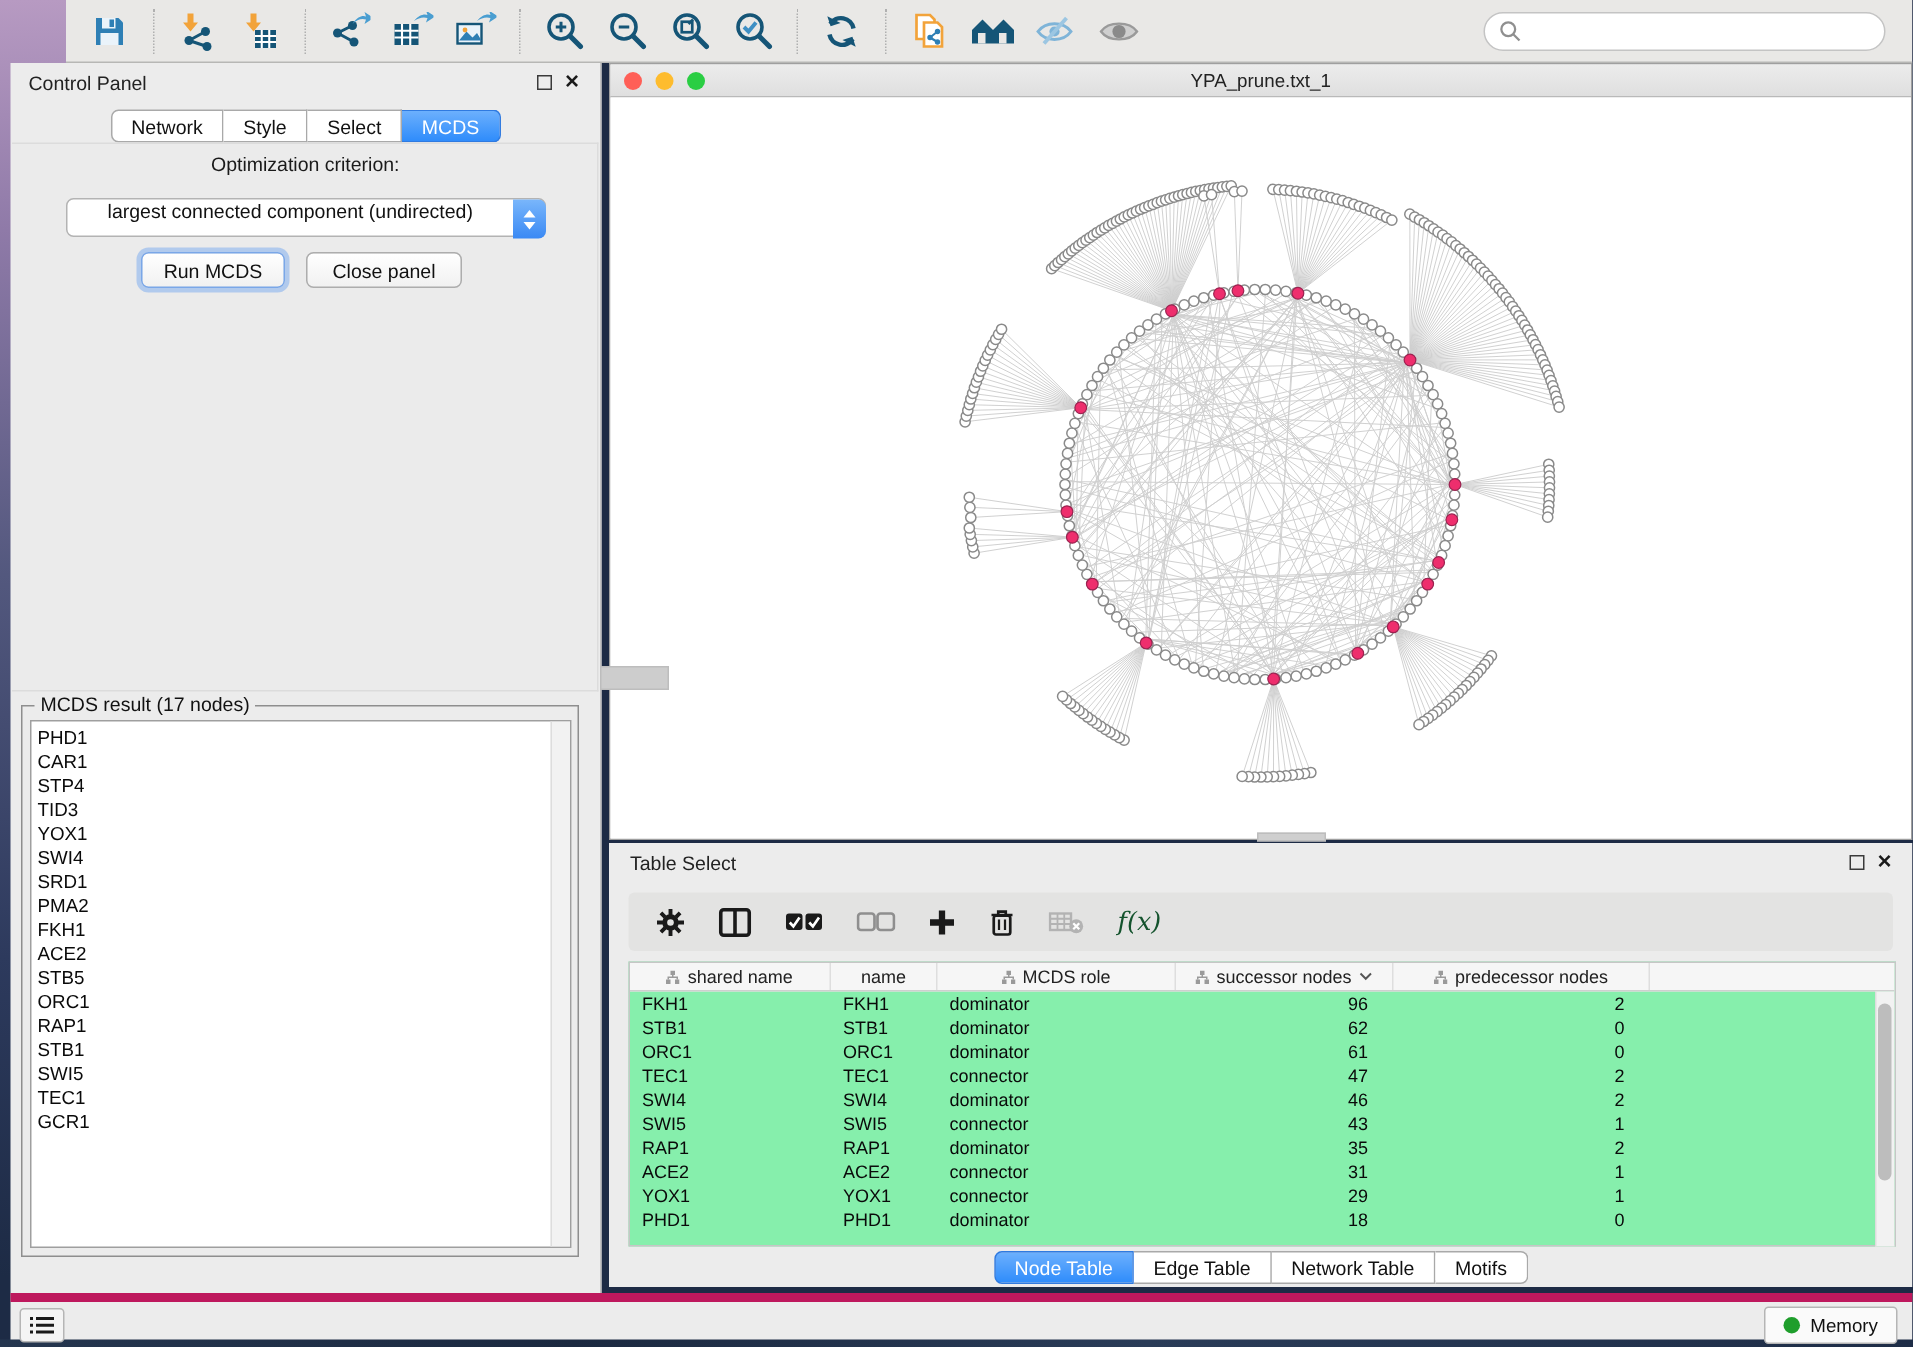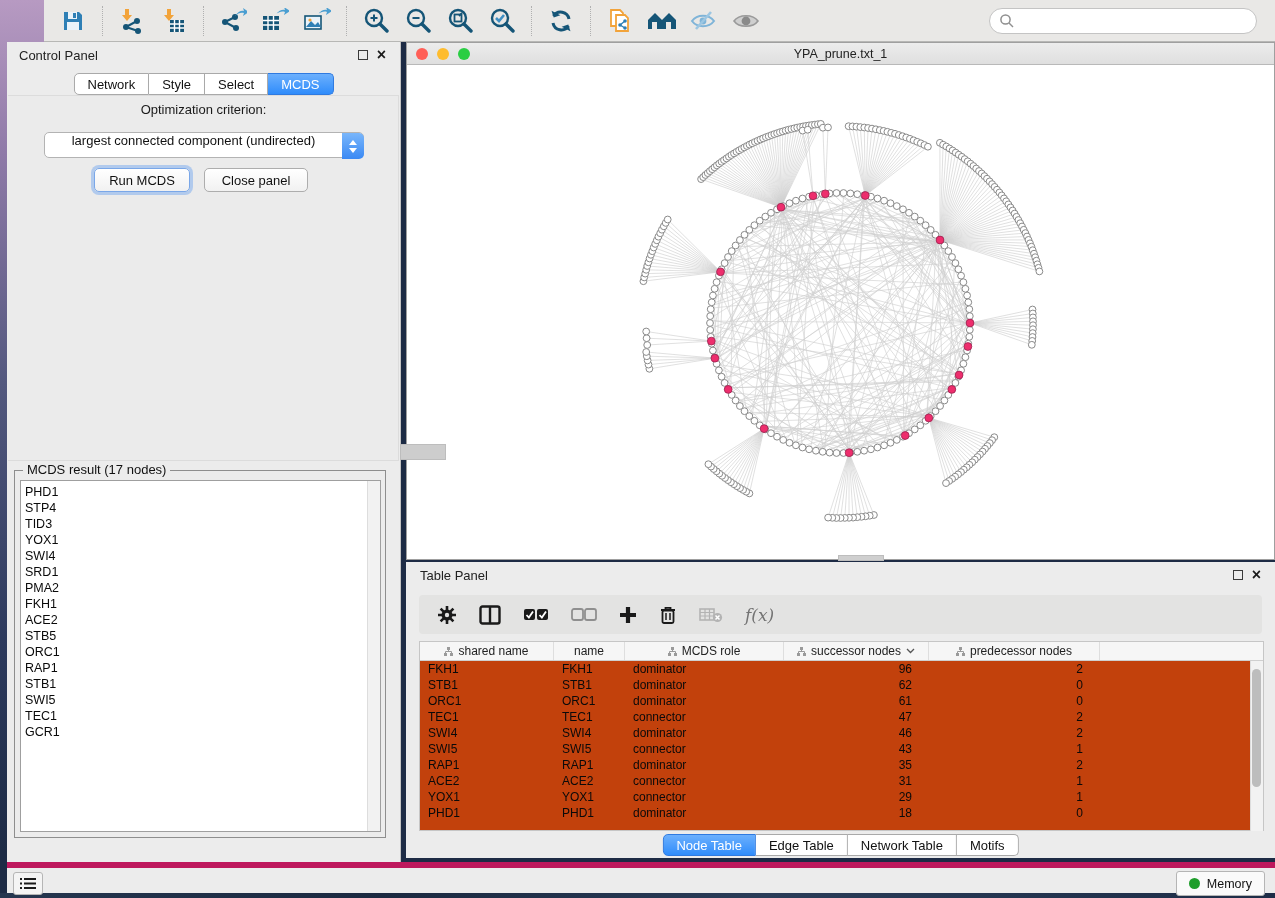--- a/index.html
+++ b/index.html
@@ -85,23 +85,23 @@
   #v-splitter { left:400px; top:444px; width:5px; height:16px; background:#cdcdcd; border:1px solid #bdbdbd; }
 
   
   #table-panel { left:406px; top:562px; width:869px; height:296px; background:#ececec; }
   #tp-header { position:absolute; left:0; top:0; width:100%; height:26px;
     display:flex; align-items:center; justify-content:space-between; padding:0 14px; }
   #tp-toolbar { position:absolute; left:13px; top:33px; width:843px; height:39px; background:#e3e3e2;
     border-radius:4px; display:flex; align-items:center; gap:22px; padding-left:18px; }
   .tpt-ico { display:flex; align-items:center; justify-content:center; }
   #fx-label { font-family:"DejaVu Serif","Liberation Serif",serif; font-style:italic;
-    font-size:17px; color:#737373; }
-
-  #node-table { position:absolute; left:13px; top:79px; width:845px; height:190px; background:#c2410c;
+    font-size:17px; color:#14532d; }
+
+  #node-table { position:absolute; left:13px; top:79px; width:845px; height:190px; background:#86efac;
     border:1px solid #c6c6c6; }
   #nt-header { display:grid; grid-template-columns:134px 71px 159px 145px 171px 1fr;
     height:19px; background:#f6f6f6; border-bottom:1px solid #cfcfcf; }
   .nt-hcell { display:flex; align-items:center; justify-content:center; gap:5px;
     font-size:12px; color:#222; border-right:1px solid #dedede; overflow:hidden; }
   .nt-hcell:last-child { border-right:none; }
   .nt-row { display:grid; grid-template-columns:134px 71px 159px 145px 171px 1fr; height:16px; }
   .nt-cell { font-size:12px; color:#0a0a0a; display:flex; align-items:center; padding:0 8px; }
   .nt-cell.num { justify-content:flex-end; padding-right:17px; }
   #nt-scroll { position:absolute; right:0; top:19px; width:13px; height:170px;
@@ -287,20 +287,21 @@
       </span>
   </div>
   <div id="run-btn" class="cp-btn">Run MCDS</div>
   <div id="closepanel-btn" class="cp-btn">Close panel</div>
 
   <div id="mcds-group">
     <span id="mcds-legend">MCDS result (17 nodes)</span>
     <div id="mcds-list">
       <div id="mcds-items">
           <div class="mcds-item">PHD1</div>
+          <div class="mcds-item">CAR1</div>
           <div class="mcds-item">STP4</div>
           <div class="mcds-item">TID3</div>
           <div class="mcds-item">YOX1</div>
           <div class="mcds-item">SWI4</div>
           <div class="mcds-item">SRD1</div>
           <div class="mcds-item">PMA2</div>
           <div class="mcds-item">FKH1</div>
           <div class="mcds-item">ACE2</div>
           <div class="mcds-item">STB5</div>
           <div class="mcds-item">ORC1</div>
@@ -1094,21 +1095,21 @@
           <circle cx="304.3" cy="276.1" r="3.9"></circle>
           <circle cx="313.5" cy="206.8" r="3.9"></circle>
         </g>
      </svg></div>
 </div>
 <div id="net-splitter" class="abs"></div>
 <div id="v-splitter" class="abs"></div>
 
 <div id="table-panel" class="abs">
   <div id="tp-header">
-    <span class="panel-title">Table Panel</span>
+    <span class="panel-title">Table Select</span>
     <span class="win-btns">
       <span class="float-ico"></span>
       <span class="close-ico">×</span>
     </span>
   </div>
   <div id="tp-toolbar">
     <span class="tpt-ico">
       <svg width="20" height="20" viewBox="0 0 20 20">
         <g fill="#1a1a1a">
             <circle cx="10" cy="10" r="5.5"></circle>

